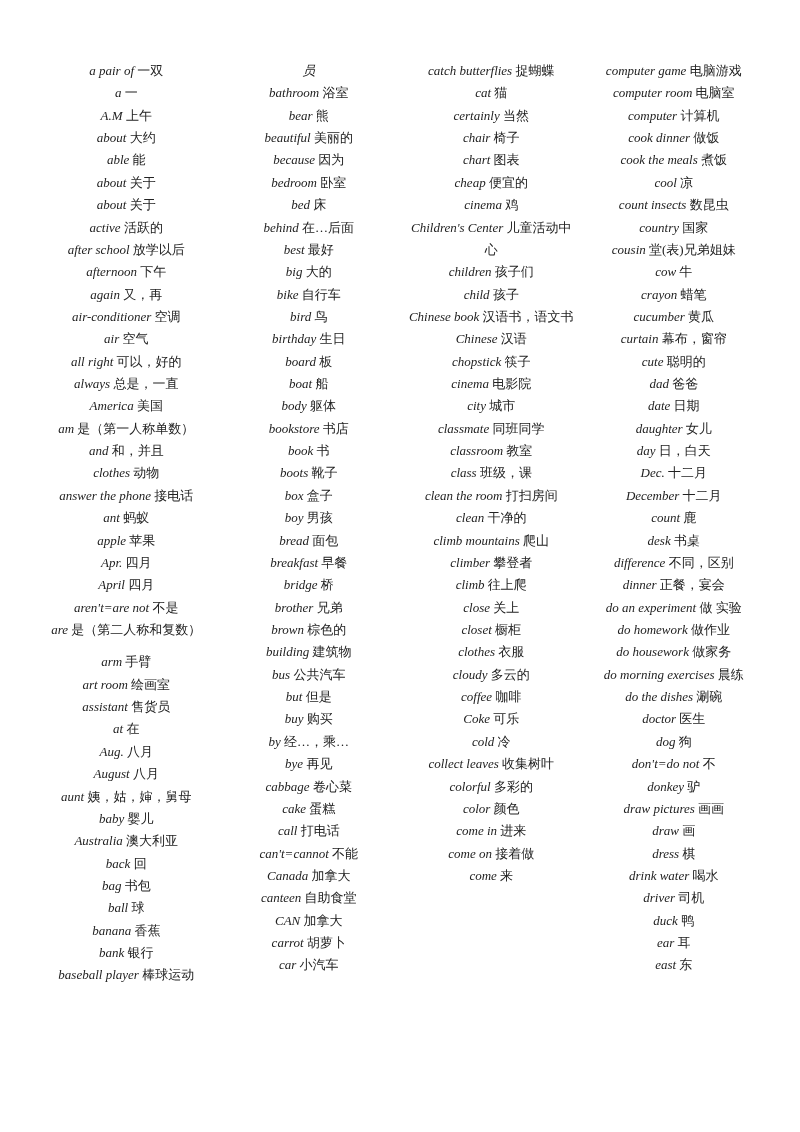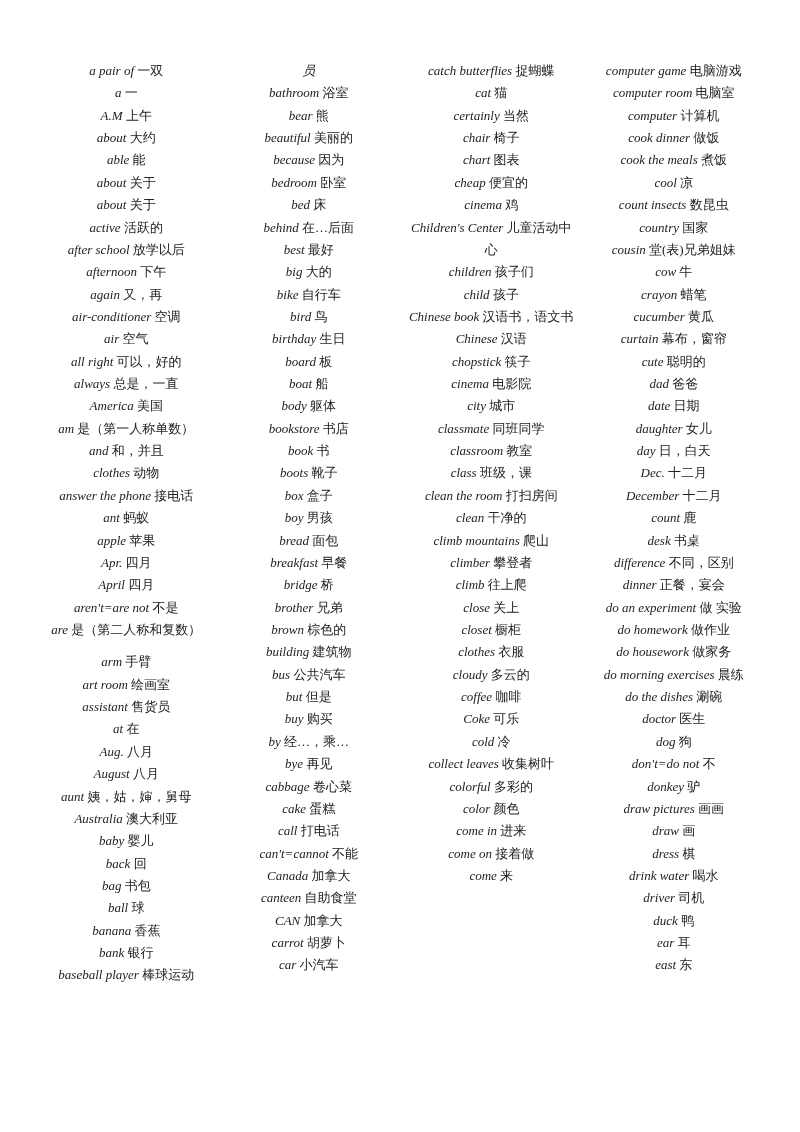--- a/index.html
+++ b/index.html
@@ -70,22 +70,22 @@
       <div class="entry"><span class="en">aren't=are not </span><span class="zh">不是</span></div>
       <div class="entry"><span class="en">are </span><span class="zh">是（第二人称和复数）</span></div>
       <div class="spacer"></div>
       <div class="entry"><span class="en">arm </span><span class="zh">手臂</span></div>
       <div class="entry"><span class="en">art room </span><span class="zh">绘画室</span></div>
       <div class="entry"><span class="en">assistant </span><span class="zh">售货员</span></div>
       <div class="entry"><span class="en">at </span><span class="zh">在</span></div>
       <div class="entry"><span class="en">Aug. </span><span class="zh">八月</span></div>
       <div class="entry"><span class="en">August </span><span class="zh">八月</span></div>
       <div class="entry"><span class="en">aunt </span><span class="zh">姨，姑，婶，舅母</span></div>
+      <div class="entry"><span class="en">baby </span><span class="zh">婴儿</span></div>
       <div class="entry"><span class="en">Australia </span><span class="zh">澳大利亚</span></div>
-      <div class="entry"><span class="en">baby </span><span class="zh">婴儿</span></div>
       <div class="entry"><span class="en">back </span><span class="zh">回</span></div>
       <div class="entry"><span class="en">bag </span><span class="zh">书包</span></div>
       <div class="entry"><span class="en">ball </span><span class="zh">球</span></div>
       <div class="entry"><span class="en">banana </span><span class="zh">香蕉</span></div>
       <div class="entry"><span class="en">bank </span><span class="zh">银行</span></div>
       <div class="entry"><span class="en">baseball player </span><span class="zh">棒球运动</span></div>
     </div>
     <div class="col">
       <div class="entry"><span class="en">员</span></div>
       <div class="entry"><span class="en">bathroom </span><span class="zh">浴室</span></div>

